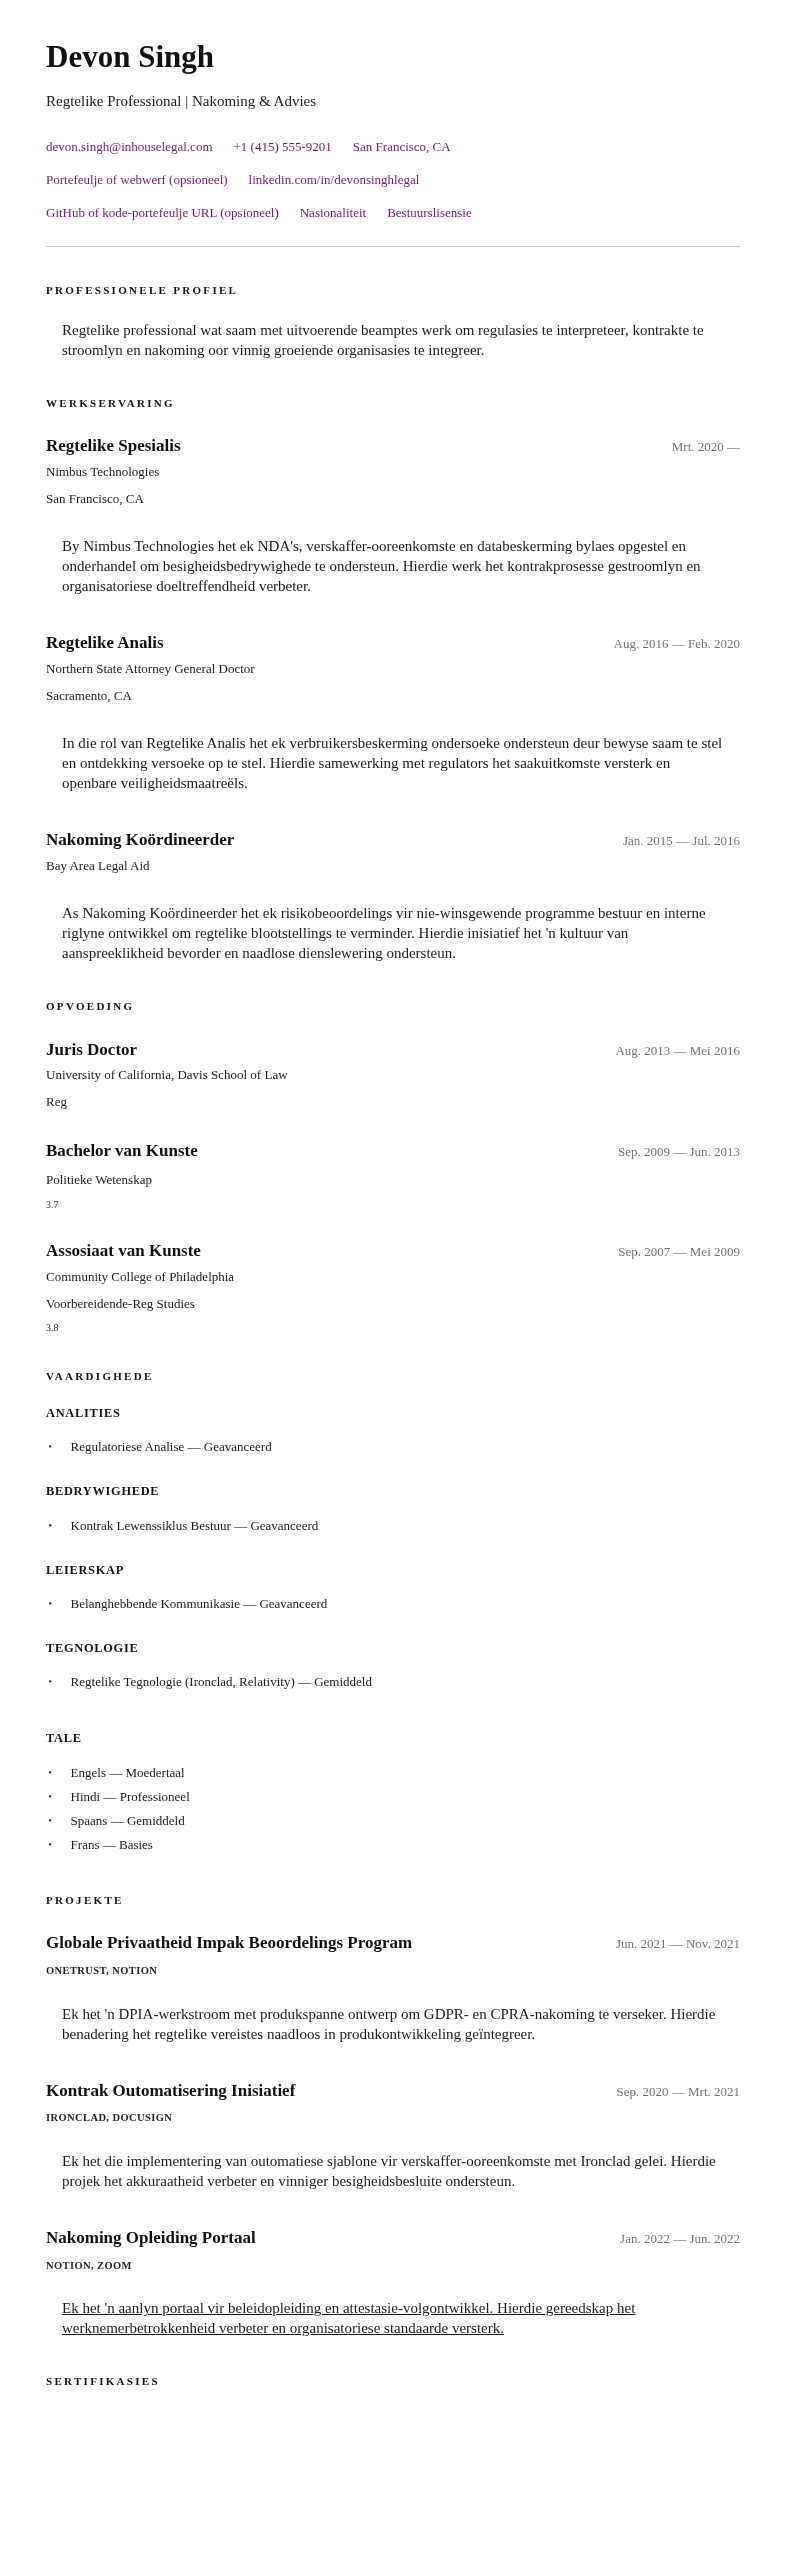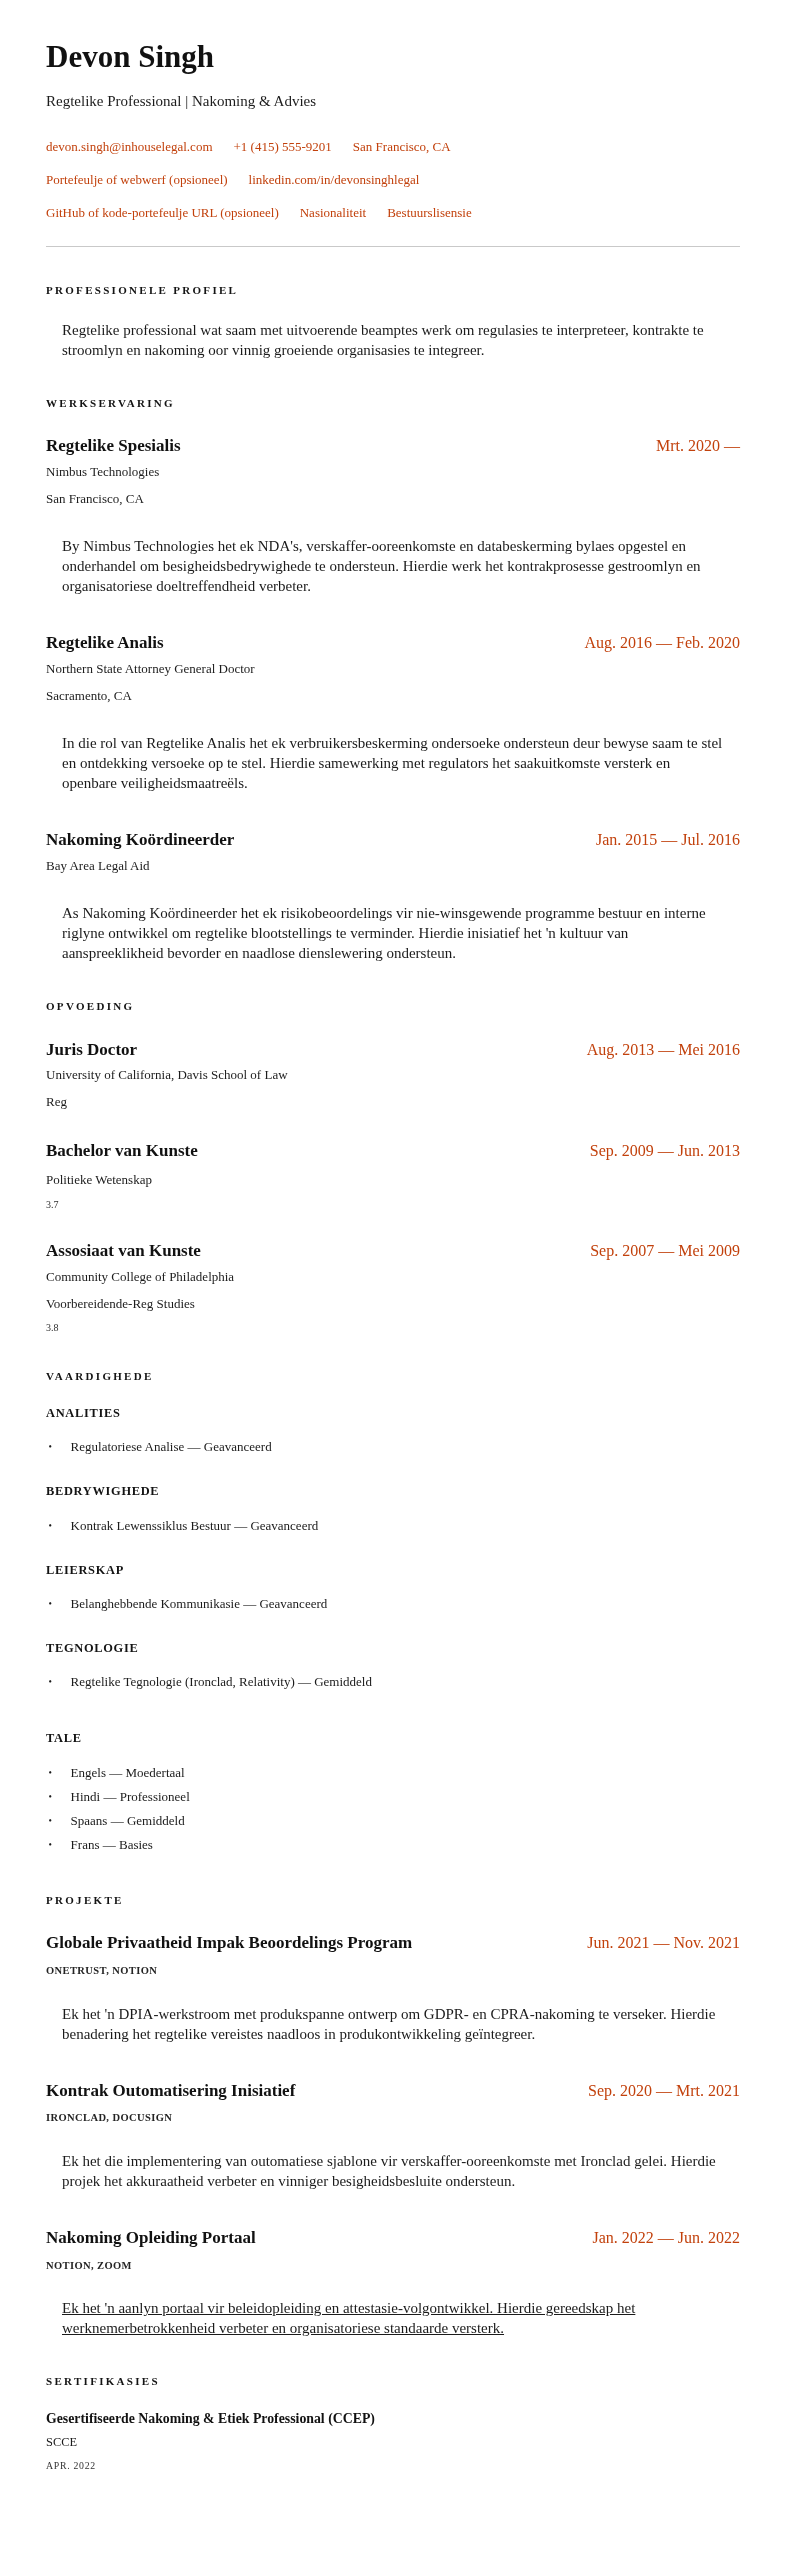--- a/index.html
+++ b/index.html
@@ -24,21 +24,21 @@
   .tagline {
     font-size: 15px;
     margin: 0 0 29px 0;
     color: #1c1c1c;
   }
   .contact-row {
     display: flex;
     gap: 21px;
     font-size: 13px;
     margin-bottom: 17px;
-    color: #c2410c;
+    color: #701a75;
     flex-wrap: wrap;
     text-align: right;
   }
   .rule {
     border: none;
     border-top: 0.7px solid #c9c9c9;
     margin: 25px 0 0 0;
   }
 
   
@@ -66,23 +66,23 @@
     justify-content: space-between;
     align-items: baseline;
     gap: 13px;
   }
   .item-title {
     font-size: 17px;
     font-weight: bold;
     color: #111111;
   }
   .item-dates {
-    font-size: 16px;
+    font-size: 13px;
     white-space: nowrap;
-    color: #c2410c;
+    color: #737373;
     text-align: center;
   }
   .item-sub   { font-size: 13px; margin-top: 7.9px; color: #1c1c1c; }
   .item-sub2  { font-size: 13px; margin-top: 11px; color: #1c1c1c; }
   .item-gpa   { font-size: 10px; margin-top: 10.5px; color: #2e2e2e; }
   .item-desc  { margin-top: 29px; }
   .tools-line {
     font-size: 10.5px;
     letter-spacing: 0.4px;
     margin-top: 11.8px;
@@ -308,21 +308,16 @@
         <div class="item-title">Nakoming Opleiding Portaal</div>
         <div class="item-dates">Jan. 2022 — Jun. 2022</div>
       </div>
       <div class="tools-line">NOTION, ZOOM</div>
       <p class="item-desc" style="margin-top:27.5px;text-decoration:underline;">Ek het 'n aanlyn portaal vir beleidopleiding en attestasie-volgontwikkel. Hierdie gereedskap het werknemerbetrokkenheid verbeter en organisatoriese standaarde versterk.</p>
     </article>
   </section>
 
   <section class="section">
     <h2 class="section-heading">SERTIFIKASIES</h2>
-    <article>
-      <div class="cert-title">Gesertifiseerde Nakoming &amp; Etiek Professional (CCEP)</div>
-      <div class="cert-issuer">SCCE</div>
-      <div class="cert-date">APR. 2022</div>
-    </article>
   </section>
 
 </div>
 
 
 </body></html>

